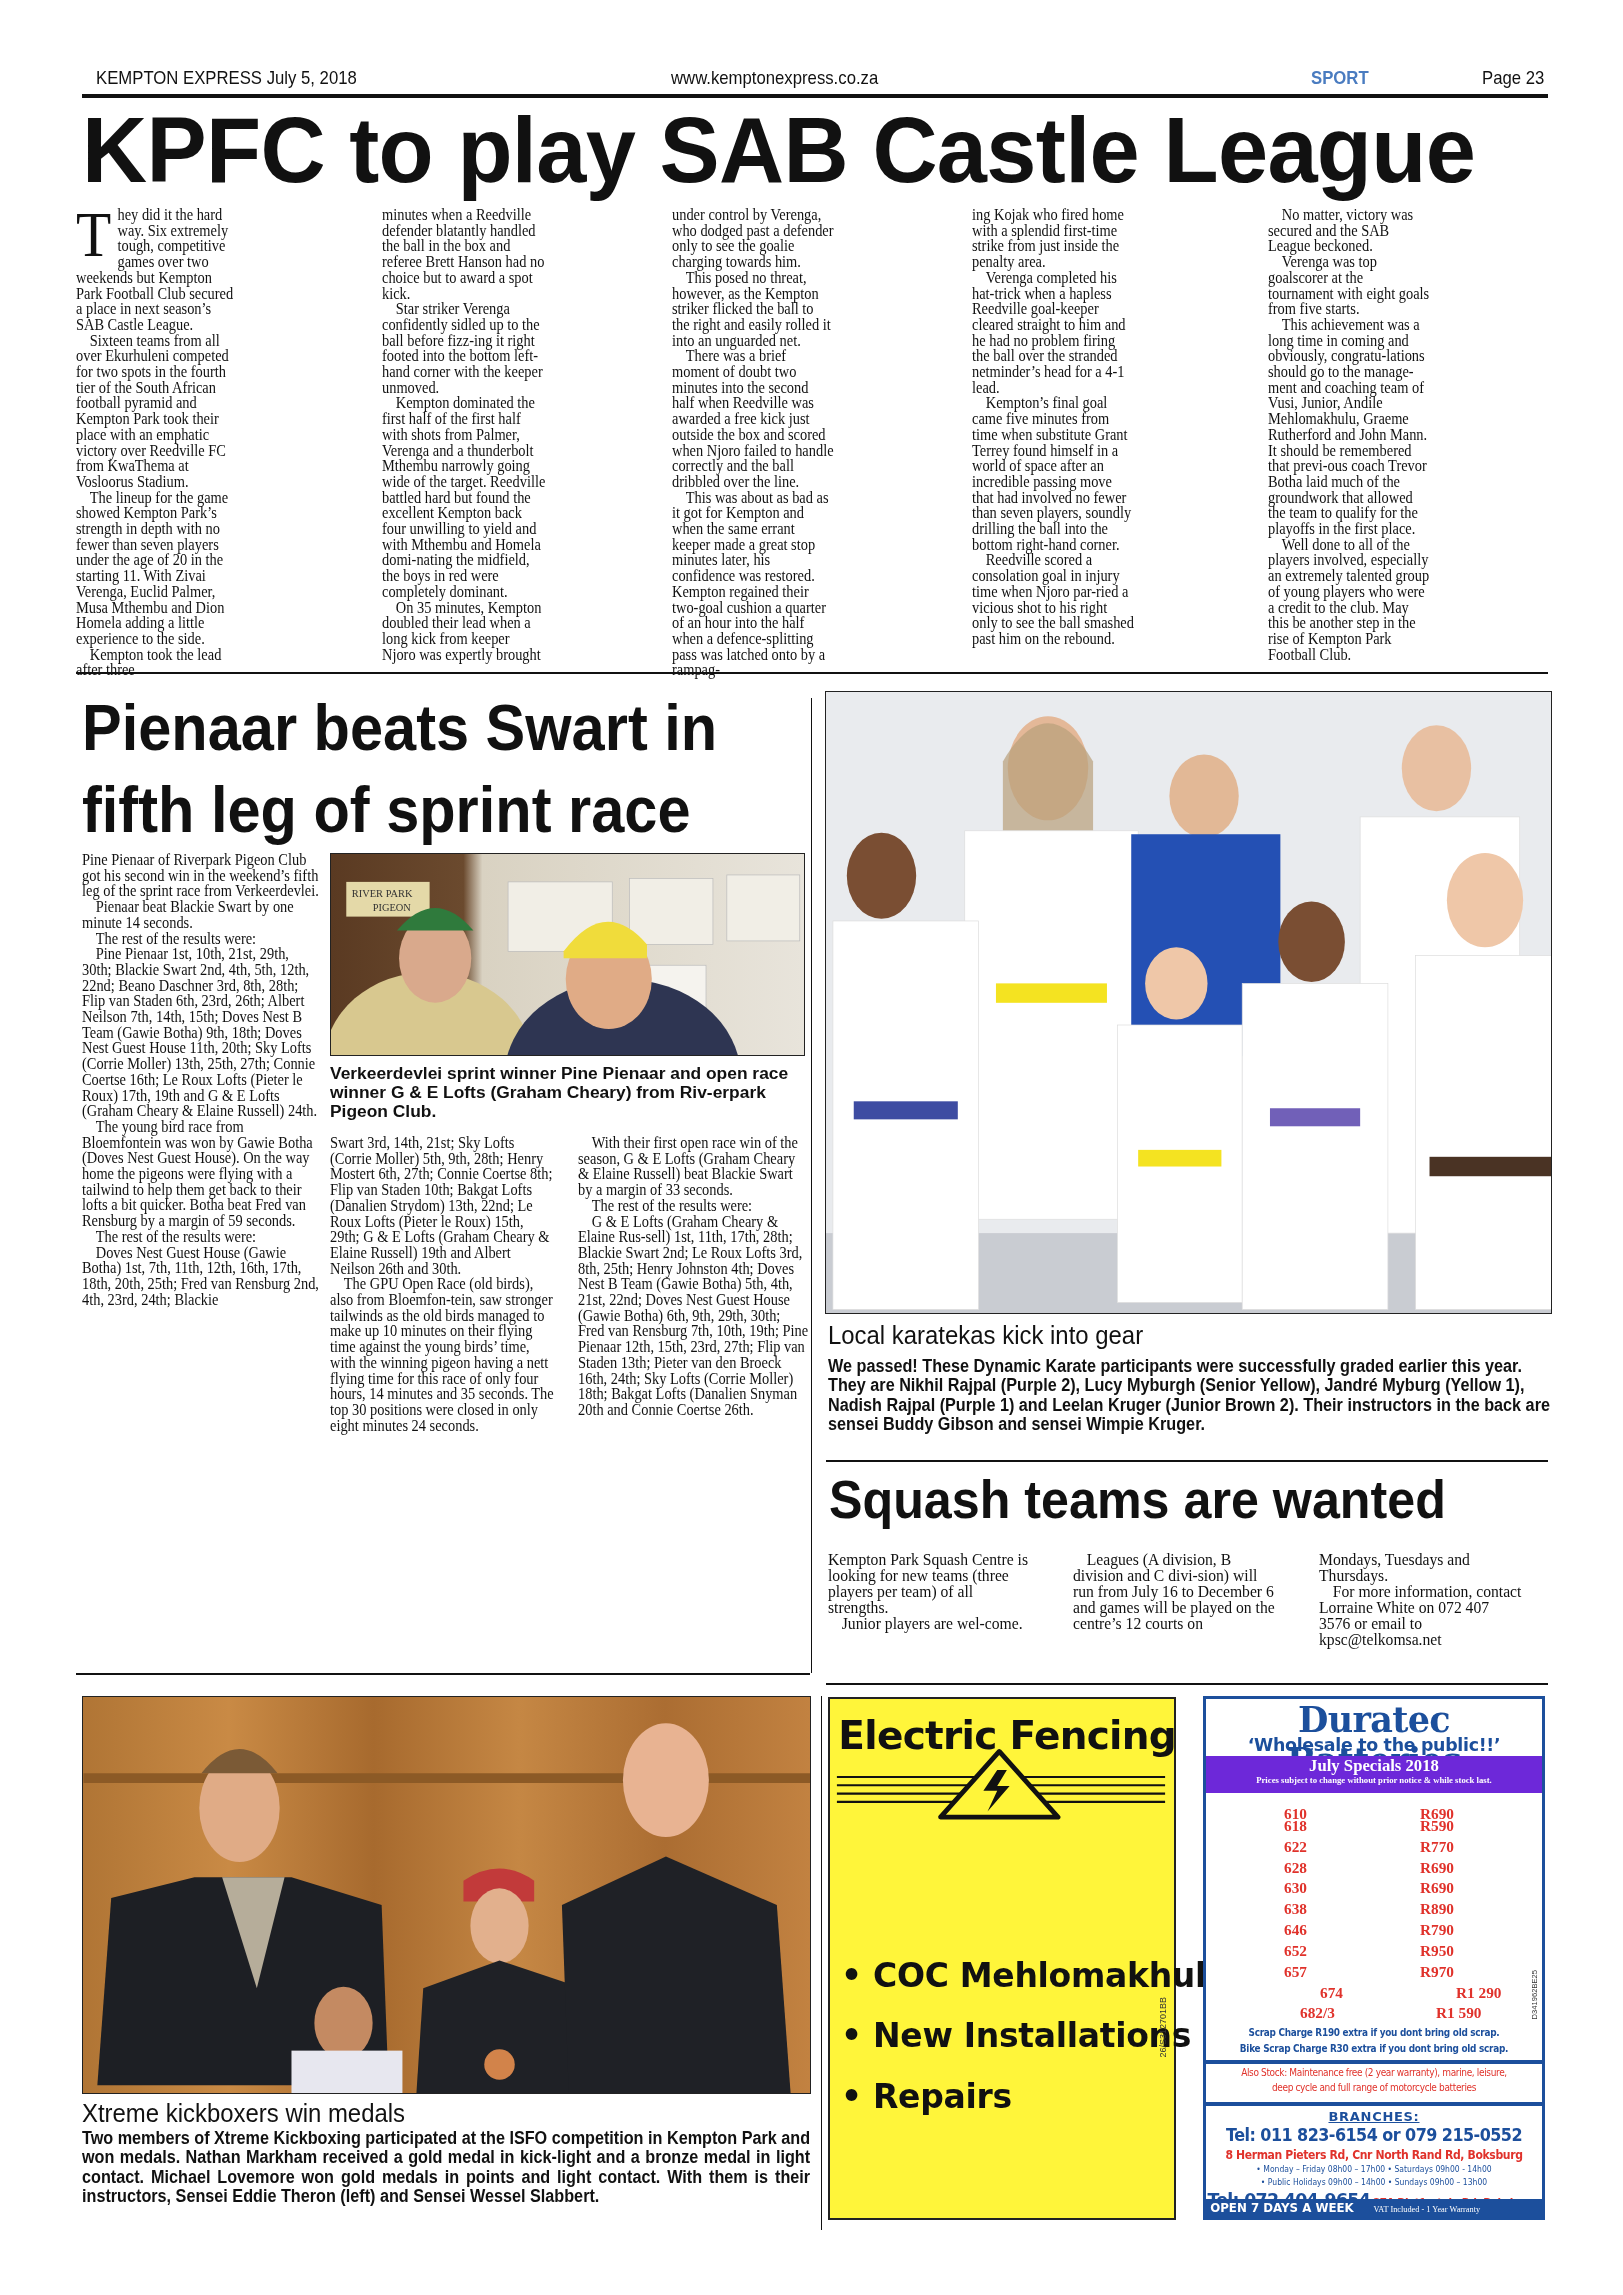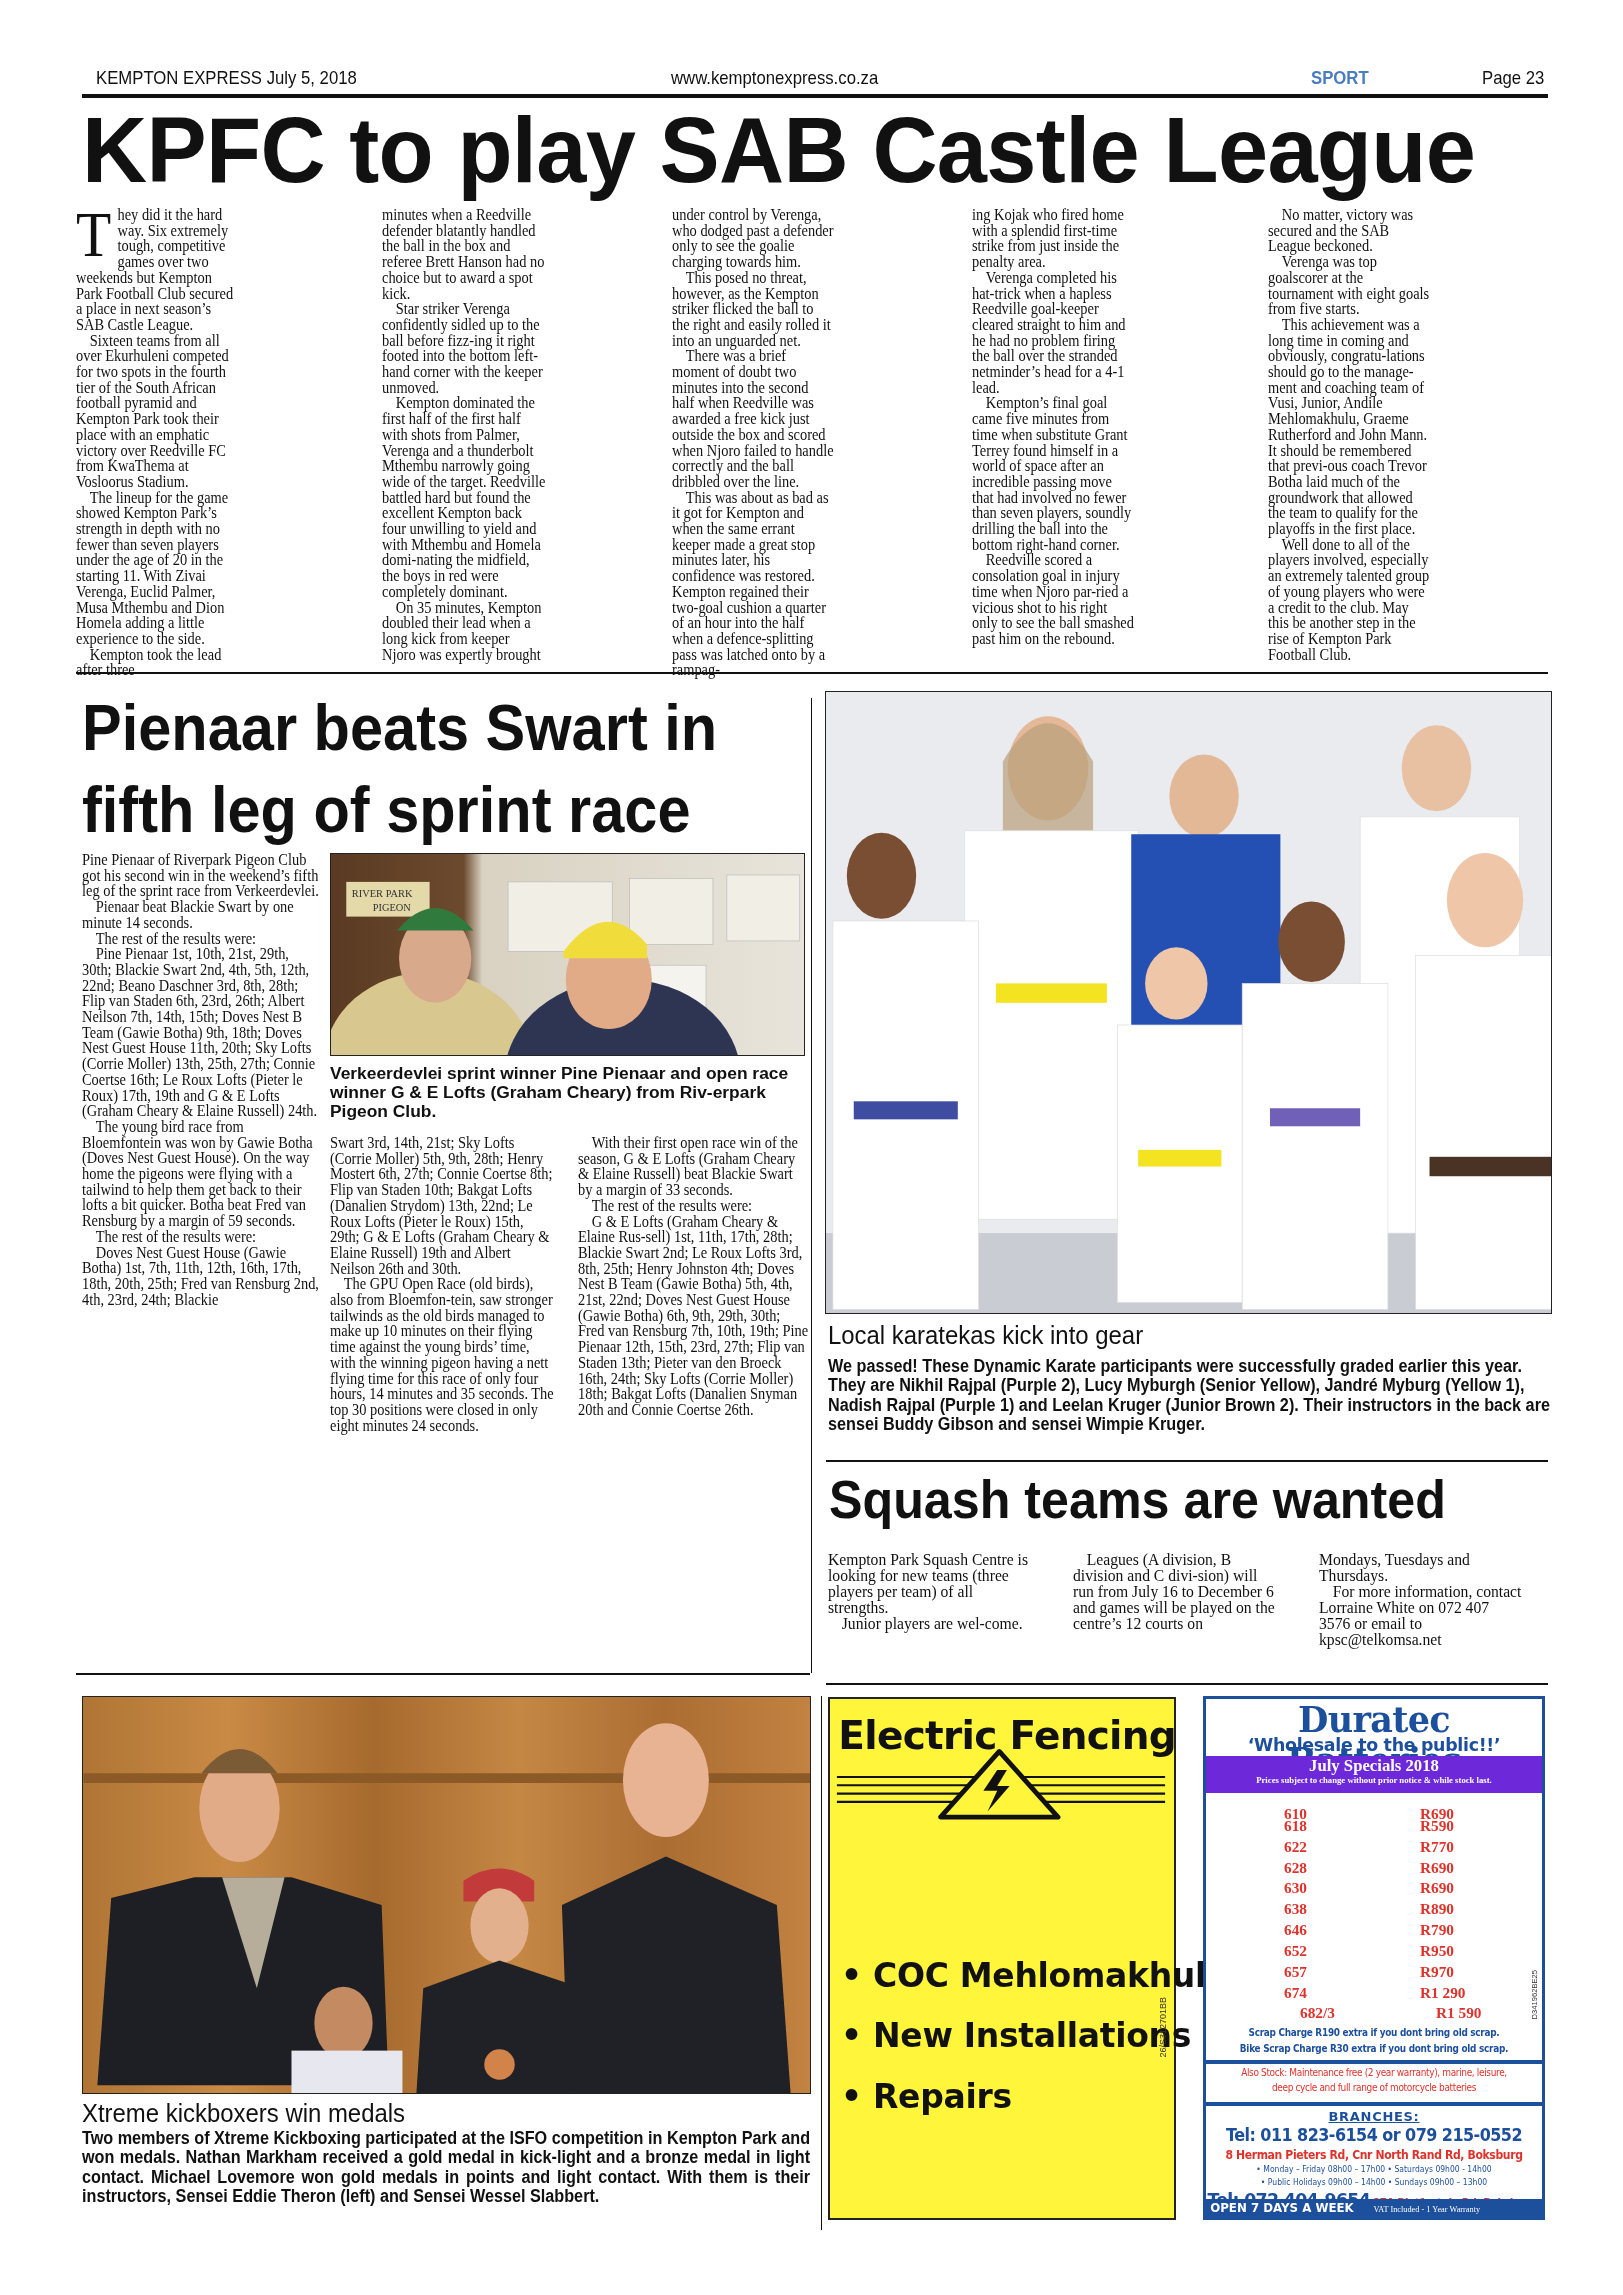--- a/index.html
+++ b/index.html
@@ -267,21 +267,21 @@
       <span class="p">R790</span>
     </div>
   <div class="dt-row" style="top:243px;">
       <span class="m">652</span>
       <span class="p">R950</span>
     </div>
   <div class="dt-row" style="top:264px;">
       <span class="m">657</span>
       <span class="p">R970</span>
     </div>
-  <div class="dt-row" style="top:285px;">
+  <div class="dt-row" style="top:285px;margin-left:36px;">
       <span class="m">674</span>
       <span class="p">R1 290</span>
     </div>
   <div class="dt-row" style="top:305px;margin-left:16px;">
       <span class="m">682/3</span>
       <span class="p">R1 590</span>
     </div>
 
   <div class="dt-scrap" style="top:328px;">Scrap Charge R190 extra if you dont bring old scrap.</div>
   <div class="dt-scrap" style="top:344px;">Bike Scrap Charge R30 extra if you dont bring old scrap.</div>

